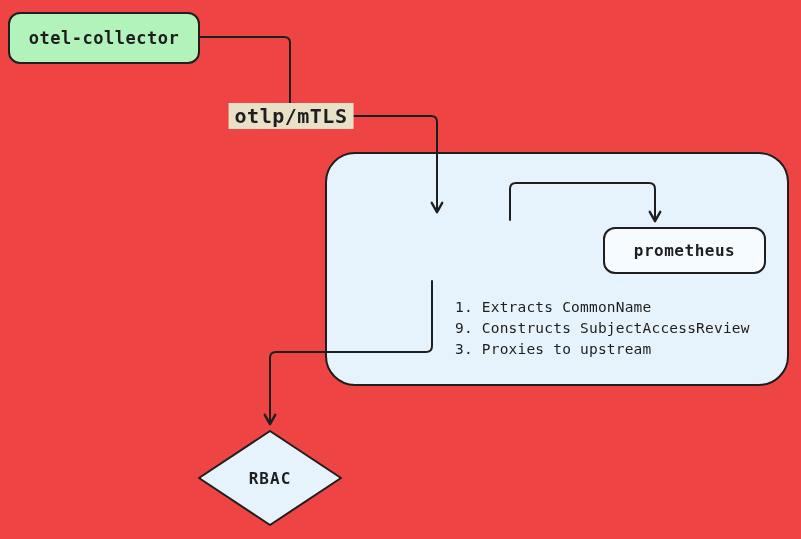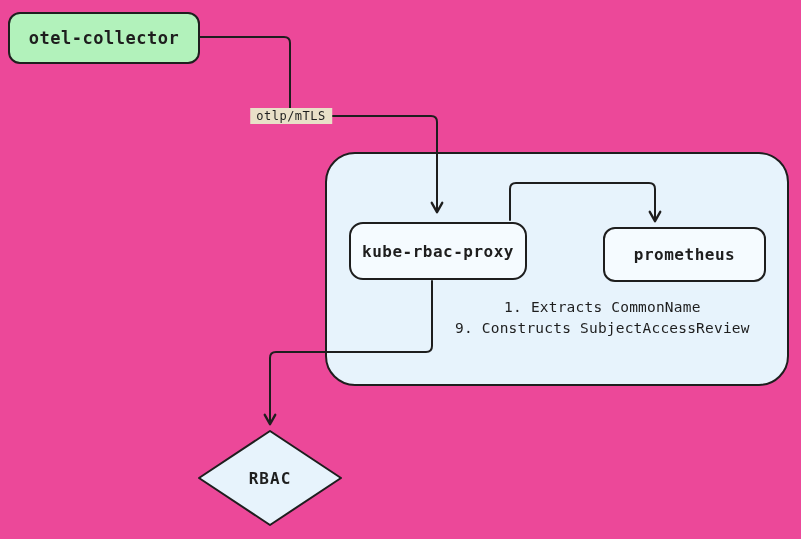--- a/index.html
+++ b/index.html
@@ -5,21 +5,21 @@
   html, body {
     margin: 0;
     padding: 0;
     background: #e9e0c8;
     font-family: "DejaVu Sans Mono", "Liberation Mono", monospace;
   }
   .canvas {
     position: relative;
     width: 801px;
     height: 539px;
-    background: #ec4899;
+    background: #ef4444;
     overflow: hidden;
     color: #1e1e1e;
   }
   
   .group-container {
     position: absolute;
     left: 325px;
     top: 152px;
     width: 464px;
     height: 234px;
@@ -57,30 +57,30 @@
   }
   .node-proxy {
     left: 349px; top: 222px;
     width: 178px; height: 58px;
     background: #f5fbff;
     border-radius: 14px;
     font-size: 16px;
   }
   .node-prometheus {
     left: 603px; top: 227px;
-    width: 163px; height: 55px;
+    width: 163px; height: 47px;
     background: #f5fbff;
     border-radius: 12px;
     font-size: 16px;
   }
   .edge-label {
     position: absolute;
     transform: translate(-50%, -50%);
-    font-size: 12px;
-    font-weight: 400;
+    font-size: 20px;
+    font-weight: 700;
     letter-spacing: 0.5px;
     padding: 1px 6px;
     z-index: 4;
     white-space: nowrap;
   }
   .edge-label-otlp {
     left: 291px; top: 116px;
     background: #e9e0c8;
   }
   .edge-label-upstream {
@@ -89,21 +89,20 @@
   }
   .notes {
     position: absolute;
     left: 455px; top: 297px;
     z-index: 3;
     font-size: 14.5px;
     font-weight: 500;
     line-height: 21px;
     letter-spacing: 0.2px;
     white-space: nowrap;
-    text-align: center;
   }
   .diamond-label {
     position: absolute;
     left: 270px; top: 478px;
     transform: translate(-50%, -50%);
     font-size: 16px;
     font-weight: 700;
     letter-spacing: 1px;
     z-index: 4;
     text-align: right;
@@ -129,31 +128,29 @@
 
     <path d="M432,281 L432,346 Q432,352 426,352 L276,352 Q270,352 270,358 L270,423" fill="none" stroke="#1e1e1e" stroke-width="2" stroke-linecap="round" stroke-linejoin="round" marker-end="url(#arrowhead)"></path>
 
     <polygon points="270,431 341,478 270,525 199,478" fill="#e7f3fc" stroke="#1e1e1e" stroke-width="2" stroke-linejoin="round"></polygon>
   </svg>
 
   <div class="node node-otel">
     <span>otel-collector</span>
   </div>
 
-  <div class="node node-proxy">
-    <span>kube-rbac-proxy</span>
-  </div>
 
   <div class="node node-prometheus">
     <span>prometheus</span>
   </div>
 
   <div class="edge-label edge-label-otlp">otlp/mTLS</div>
 
 
   <div class="notes">
     <div>1. Extracts CommonName</div>
     <div>9. Constructs SubjectAccessReview</div>
+    <div>3. Proxies to upstream</div>
   </div>
 
   <div class="diamond-label">RBAC</div>
 
 </div>
 
 </body></html>

